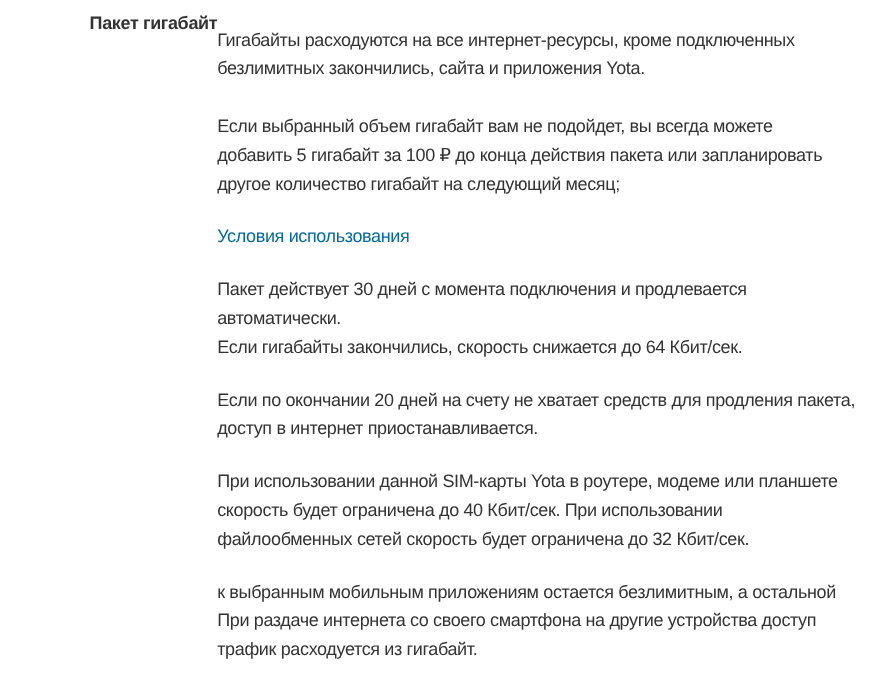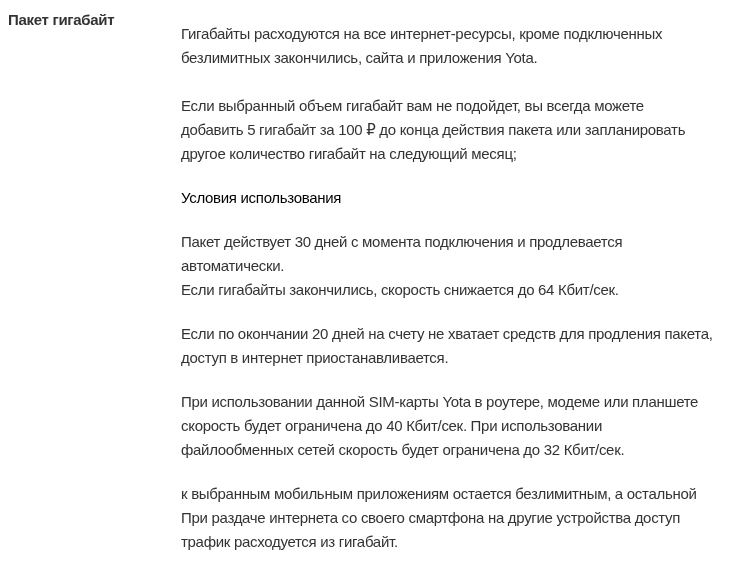--- a/index.html
+++ b/index.html
@@ -22,38 +22,39 @@
     width: 744px;
   }
   .term-col {
     width: 173px;
     flex-shrink: 0;
     font-size: 15px;
     font-weight: bold;
     line-height: 24px;
     letter-spacing: -0.3px;
     color: #333333;
+    text-align: right;
   }
   .def-col {
     flex: 1;
     font-size: 15px;
     line-height: 24px;
     letter-spacing: -0.3px;
     color: #333333;
   }
   .block {
     margin: 0 0 20px 0;
   }
   .block.mb24 { margin-bottom: 24px; margin-top: 14px; }
   .block.mb16 { margin-bottom: 0; }
   .line {
     white-space: nowrap;
   }
   .muted {
-    color: #000000;
+    color: #0369a1;
   }
 </style>
 </head>
 <body>
 
 <div class="row">
 
   <div class="term-col">Пакет гигабайт</div>
 
   <div class="def-col">

